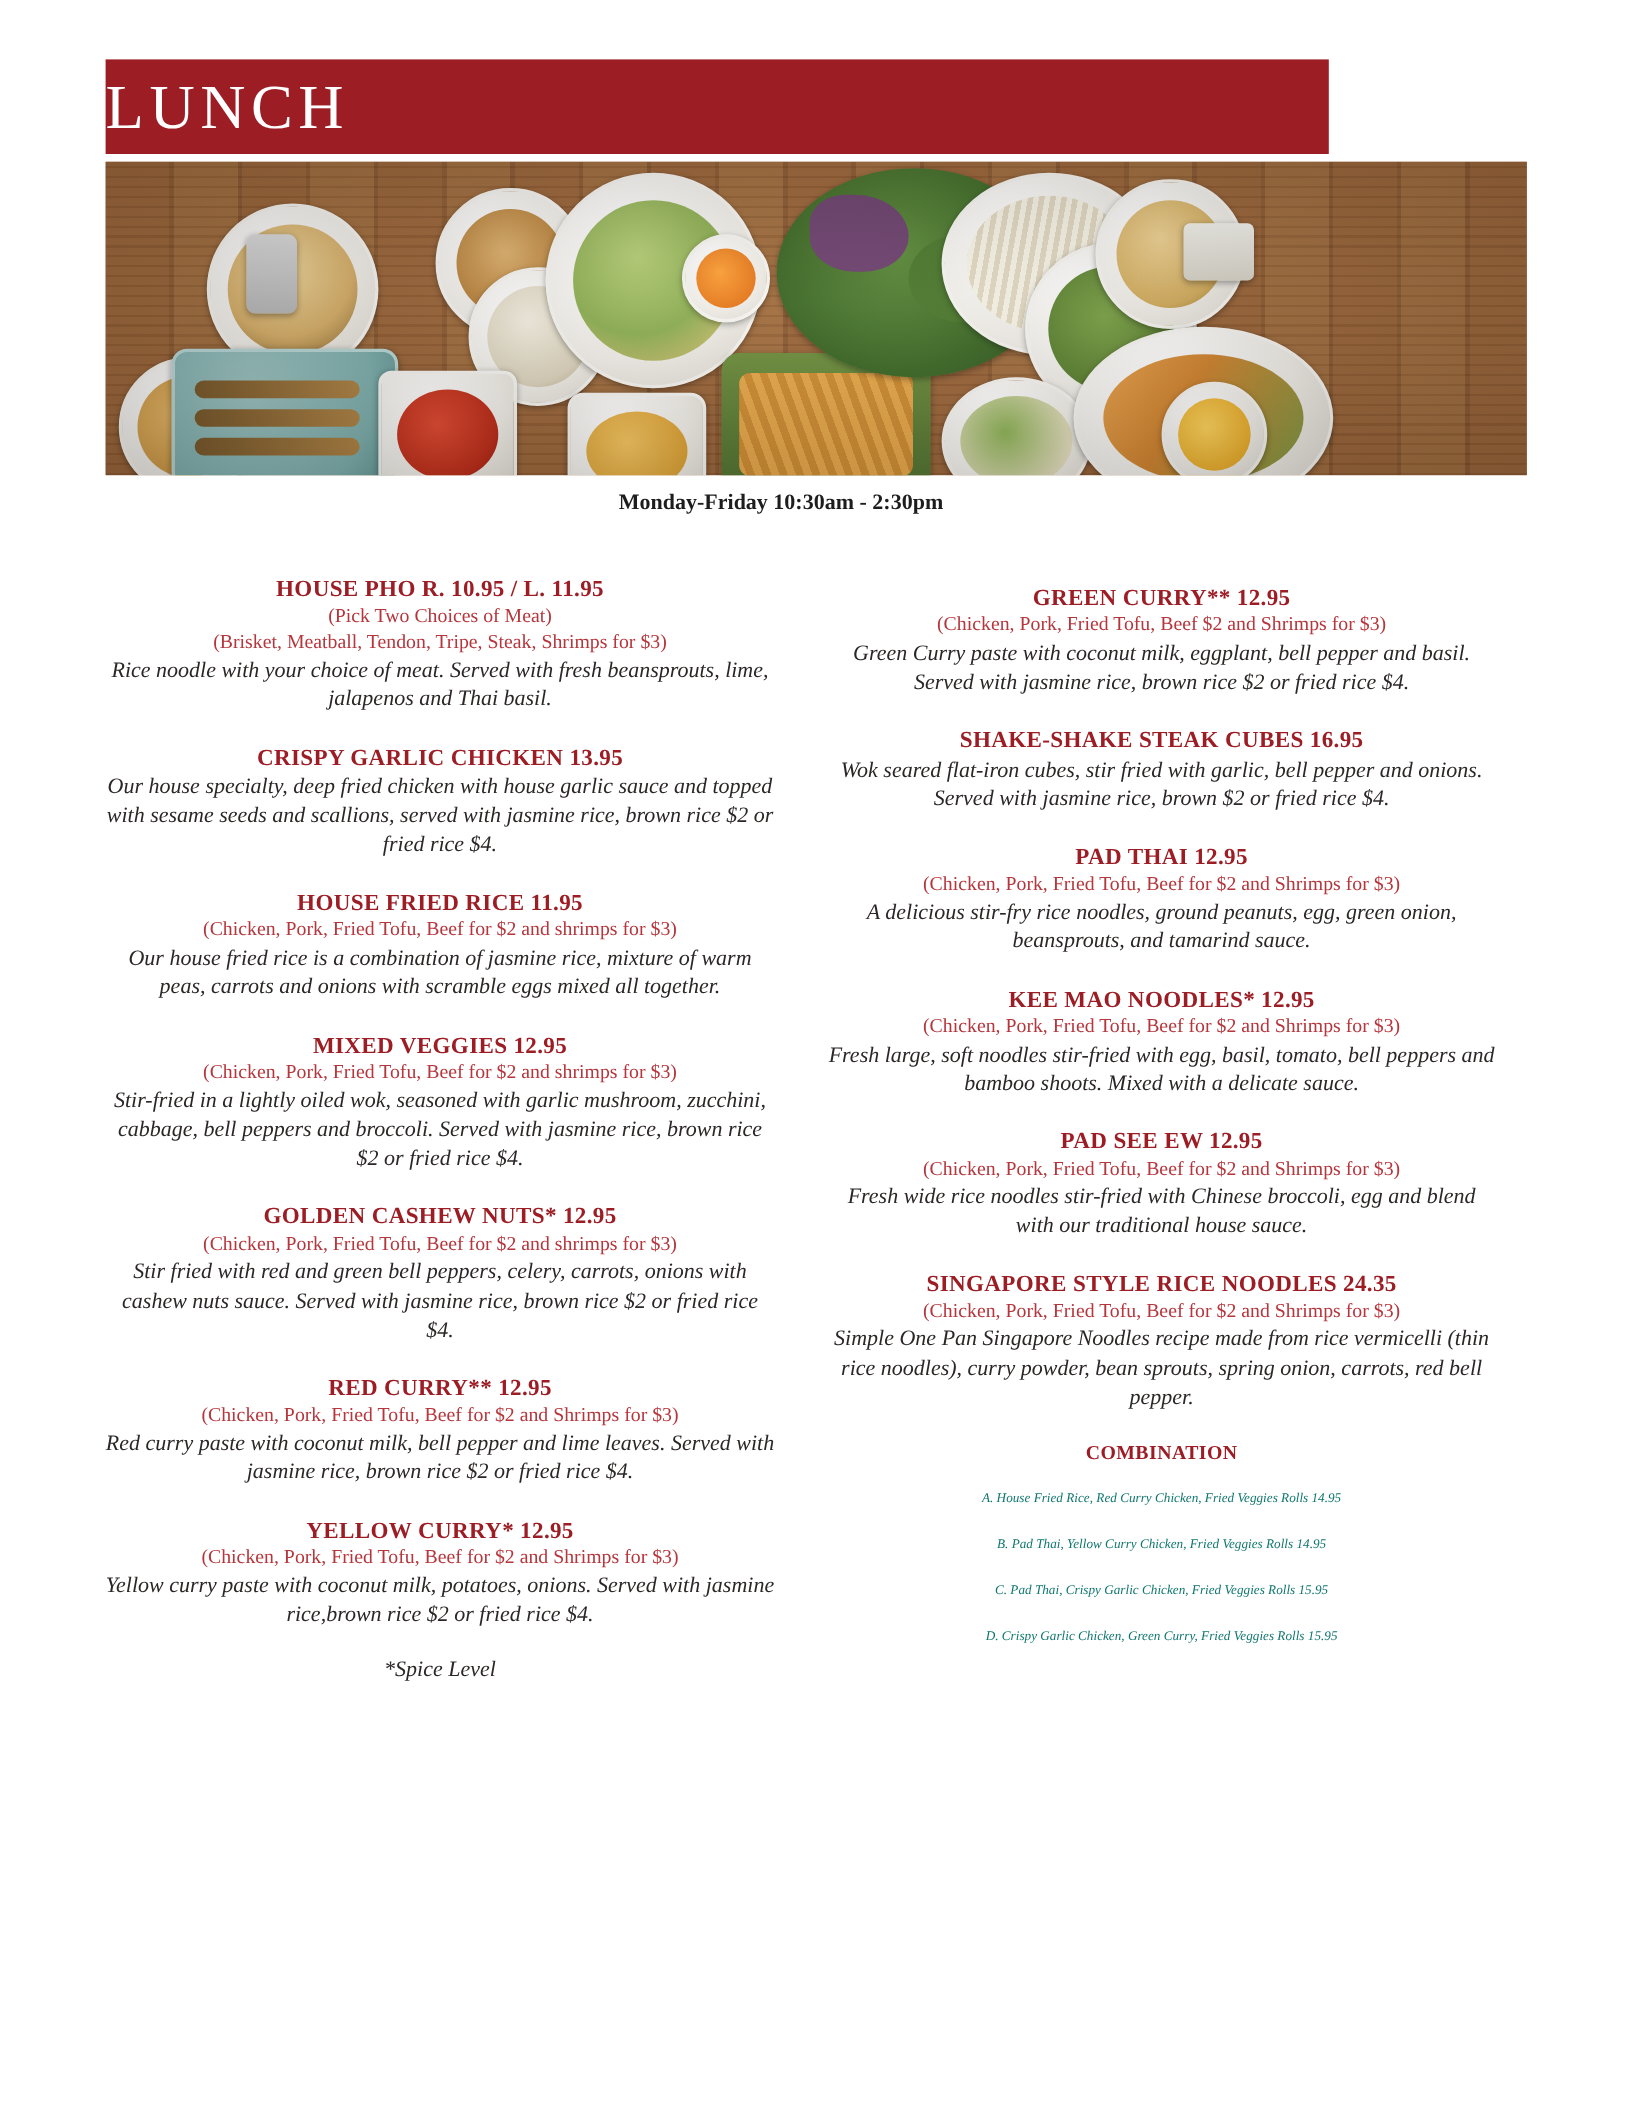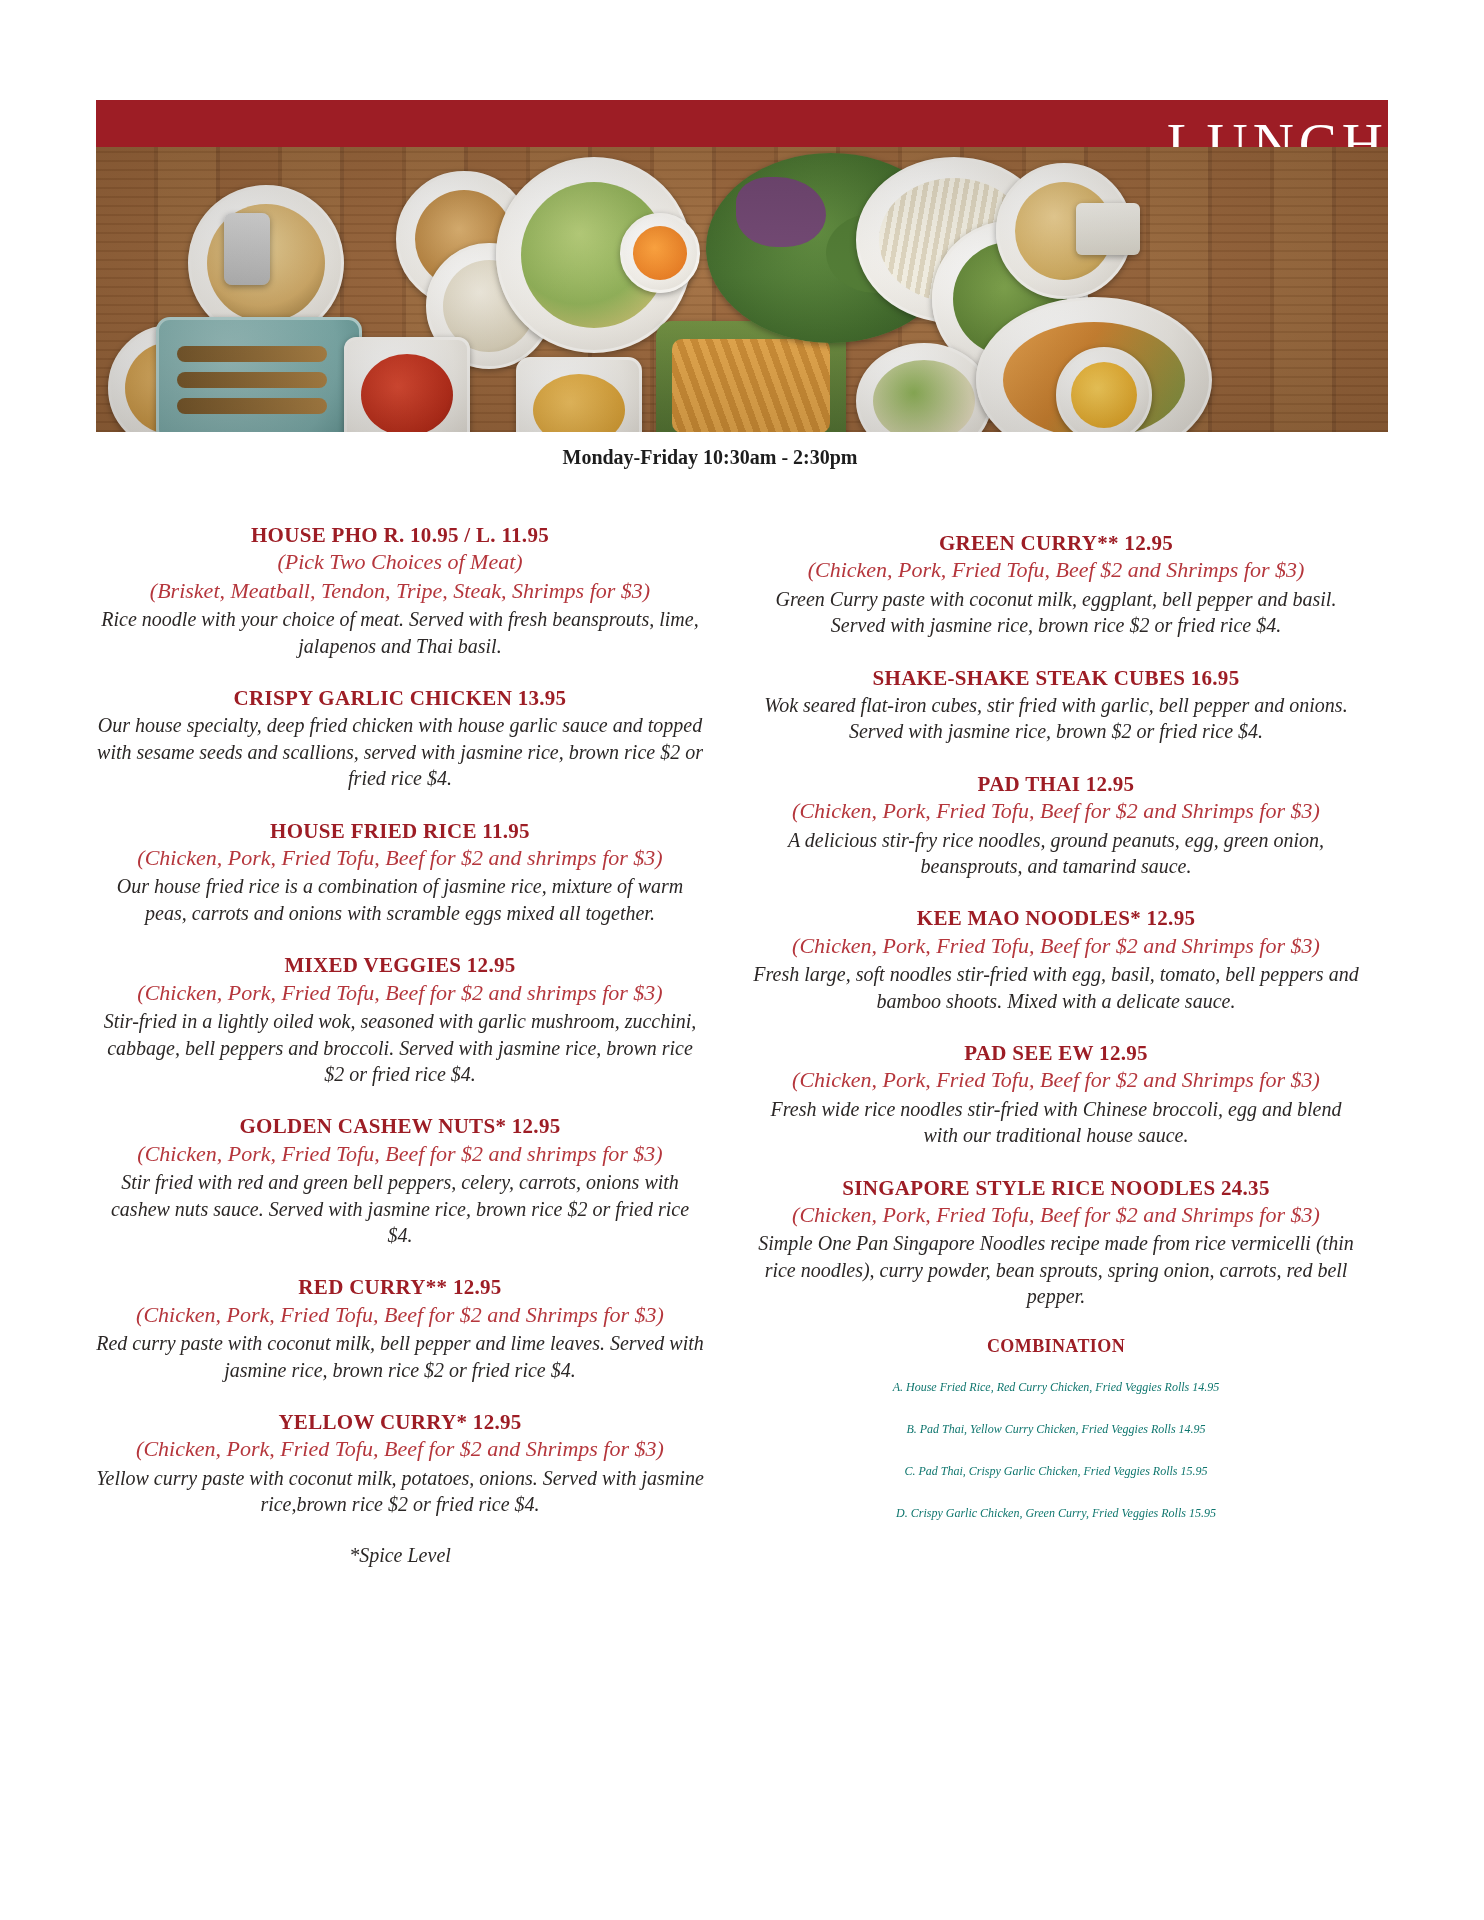--- a/index.html
+++ b/index.html
@@ -19,27 +19,26 @@
     position: relative;
     width: 1484px;
     height: 1920px;
   }
 
   
   .banner {
     position: absolute;
     left: 96px;
     top: 54px;
-    width: 1292px;
+    width: 1112px;
     height: 86px;
     background: #9d1d25;
     display: flex;
     align-items: center;
-    justify-content: flex-end;
-    margin-top: 46px;
+    justify-content: flex-start;
   }
   .banner-title {
     color: #ffffff;
     font-family: "Liberation Serif", serif;
     font-size: 57px;
     letter-spacing: 5px;
     font-weight: 400;
     line-height: 1;
   }
 
@@ -126,22 +125,21 @@
 
   .item { margin-bottom: 26px; text-align: center; }
   .item-name {
     font-weight: bold;
     font-size: 21px;
     color: #9d1d25;
     letter-spacing: 0.3px;
     line-height: 1.25;
   }
   .item-opts {
-    font-style: italic;
-    font-size: 22px;
+    font-size: 18px;
     color: #b5363c;
     line-height: 1.3;
   }
   .item-desc {
     font-style: italic;
     font-size: 20px;
     color: #2b2726;
     line-height: 1.32;
     margin-top: 1px;
   }

